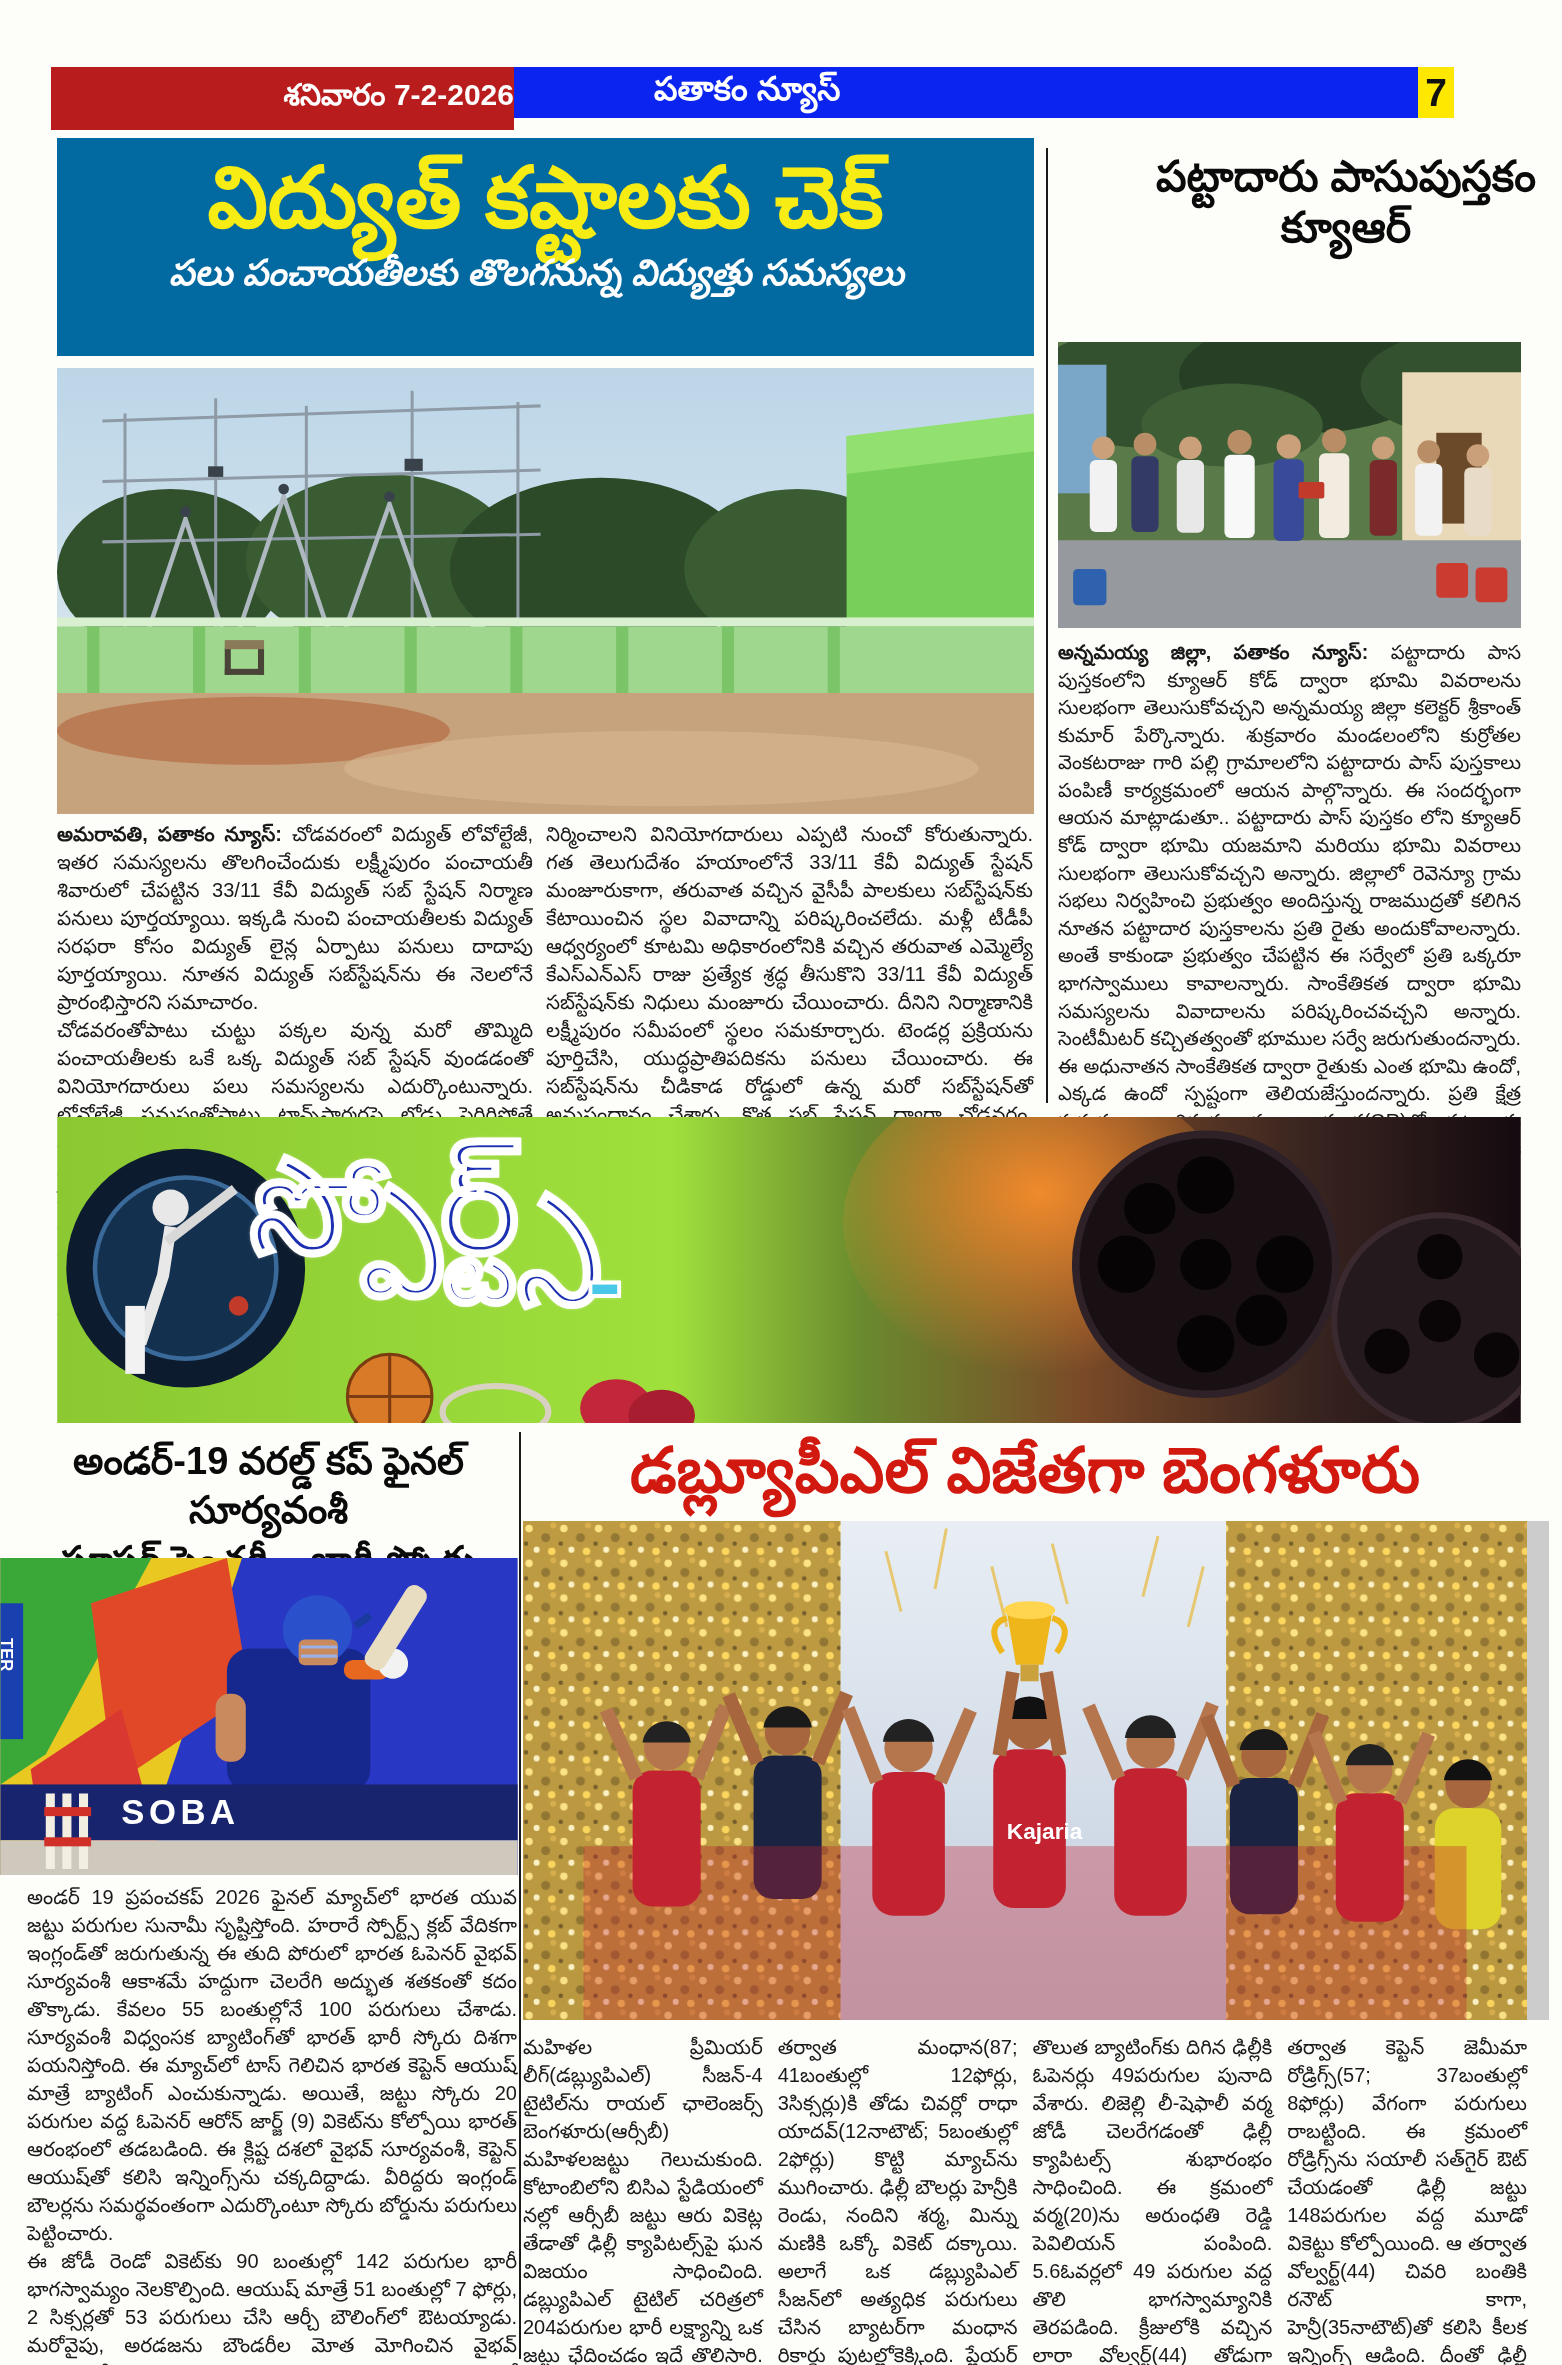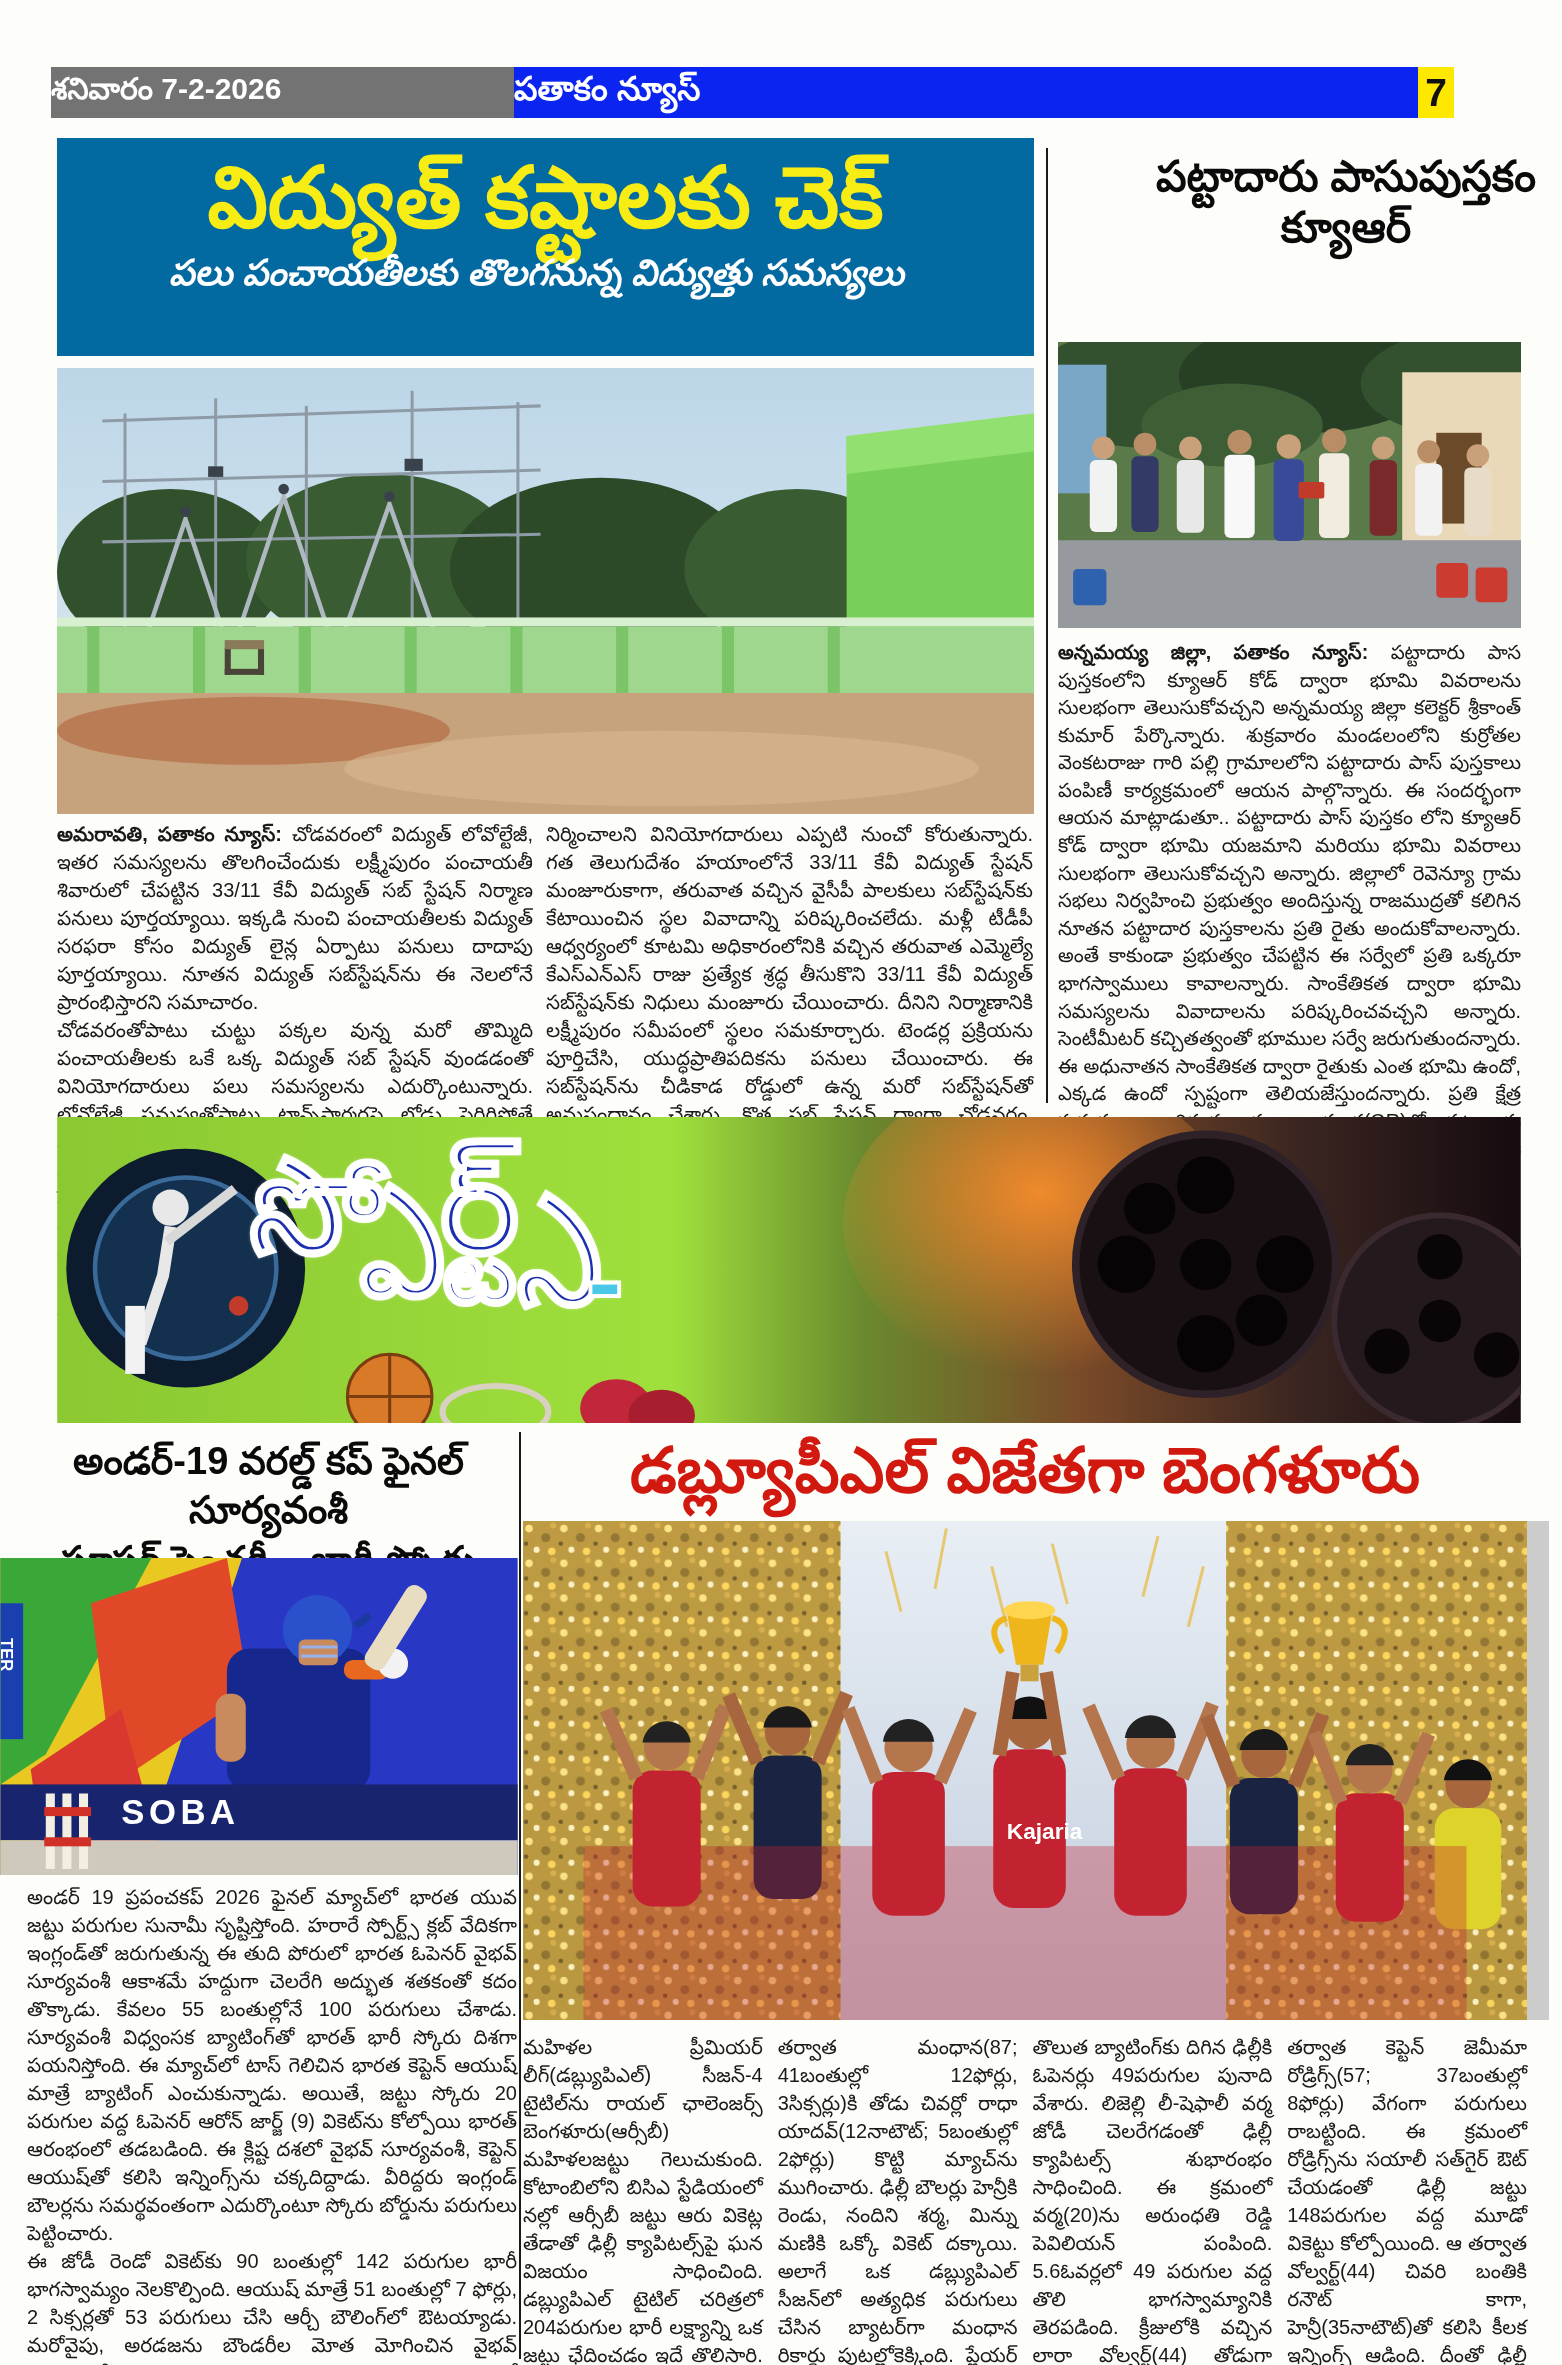--- a/index.html
+++ b/index.html
@@ -1,23 +1,23 @@
 <!DOCTYPE html>
 <html style="font-size:12px"><head>
 <meta charset="utf-8">
 <style>
   html,body{margin:0;padding:0;background:#e8e8e4;}
   .page{position:relative;width:1562px;height:2366px;background:#fdfdfa;overflow:hidden;
         font-family:"Liberation Sans","DejaVu Sans",sans-serif;color:#141414;}
   .abs{position:absolute;}
   
-  .hdr-date{left:51px;top:67px;width:463px;height:51px;background:#737373;color:#fff;
-            font-weight:bold;font-size:30px;display:flex;align-items:center;justify-content:flex-start;}
+  .hdr-date{left:51px;top:67px;width:463px;height:63px;background:#b91c1c;color:#fff;
+            font-weight:bold;font-size:30px;display:flex;align-items:center;justify-content:flex-end;}
   .hdr-mast{left:514px;top:67px;width:904px;height:51px;background:#0b24f0;color:#fff;
-            font-weight:bold;font-size:33px;display:flex;align-items:center;box-sizing:border-box;}
+            font-weight:bold;font-size:33px;display:flex;align-items:center;padding-left:140px;box-sizing:border-box;}
   .hdr-num{left:1418px;top:67px;width:36px;height:51px;background:#ffe800;color:#111;
            font-weight:bold;font-size:39px;display:flex;align-items:center;justify-content:center;}
   
   .purple{left:57px;top:138px;width:977px;height:218px;background:#0369a1;text-align:center;}
   .purple h1{margin:10.6px 0 0 0;font-size:85px;line-height:1.15;color:#f7ec13;font-weight:bold;}
   .purple h2{margin:6px 18px 0 0;font-size:36px;color:#ffffff;font-weight:bold;font-style:italic;}
   .photo{overflow:hidden;background:#ccc;}
   .prose{white-space:pre-line;text-align:justify;font-size:20px;line-height:1.40;color:#191919;}
   .dateline{font-weight:bold;}
   .vrule{width:1.5px;background:#1a1a1a;}

